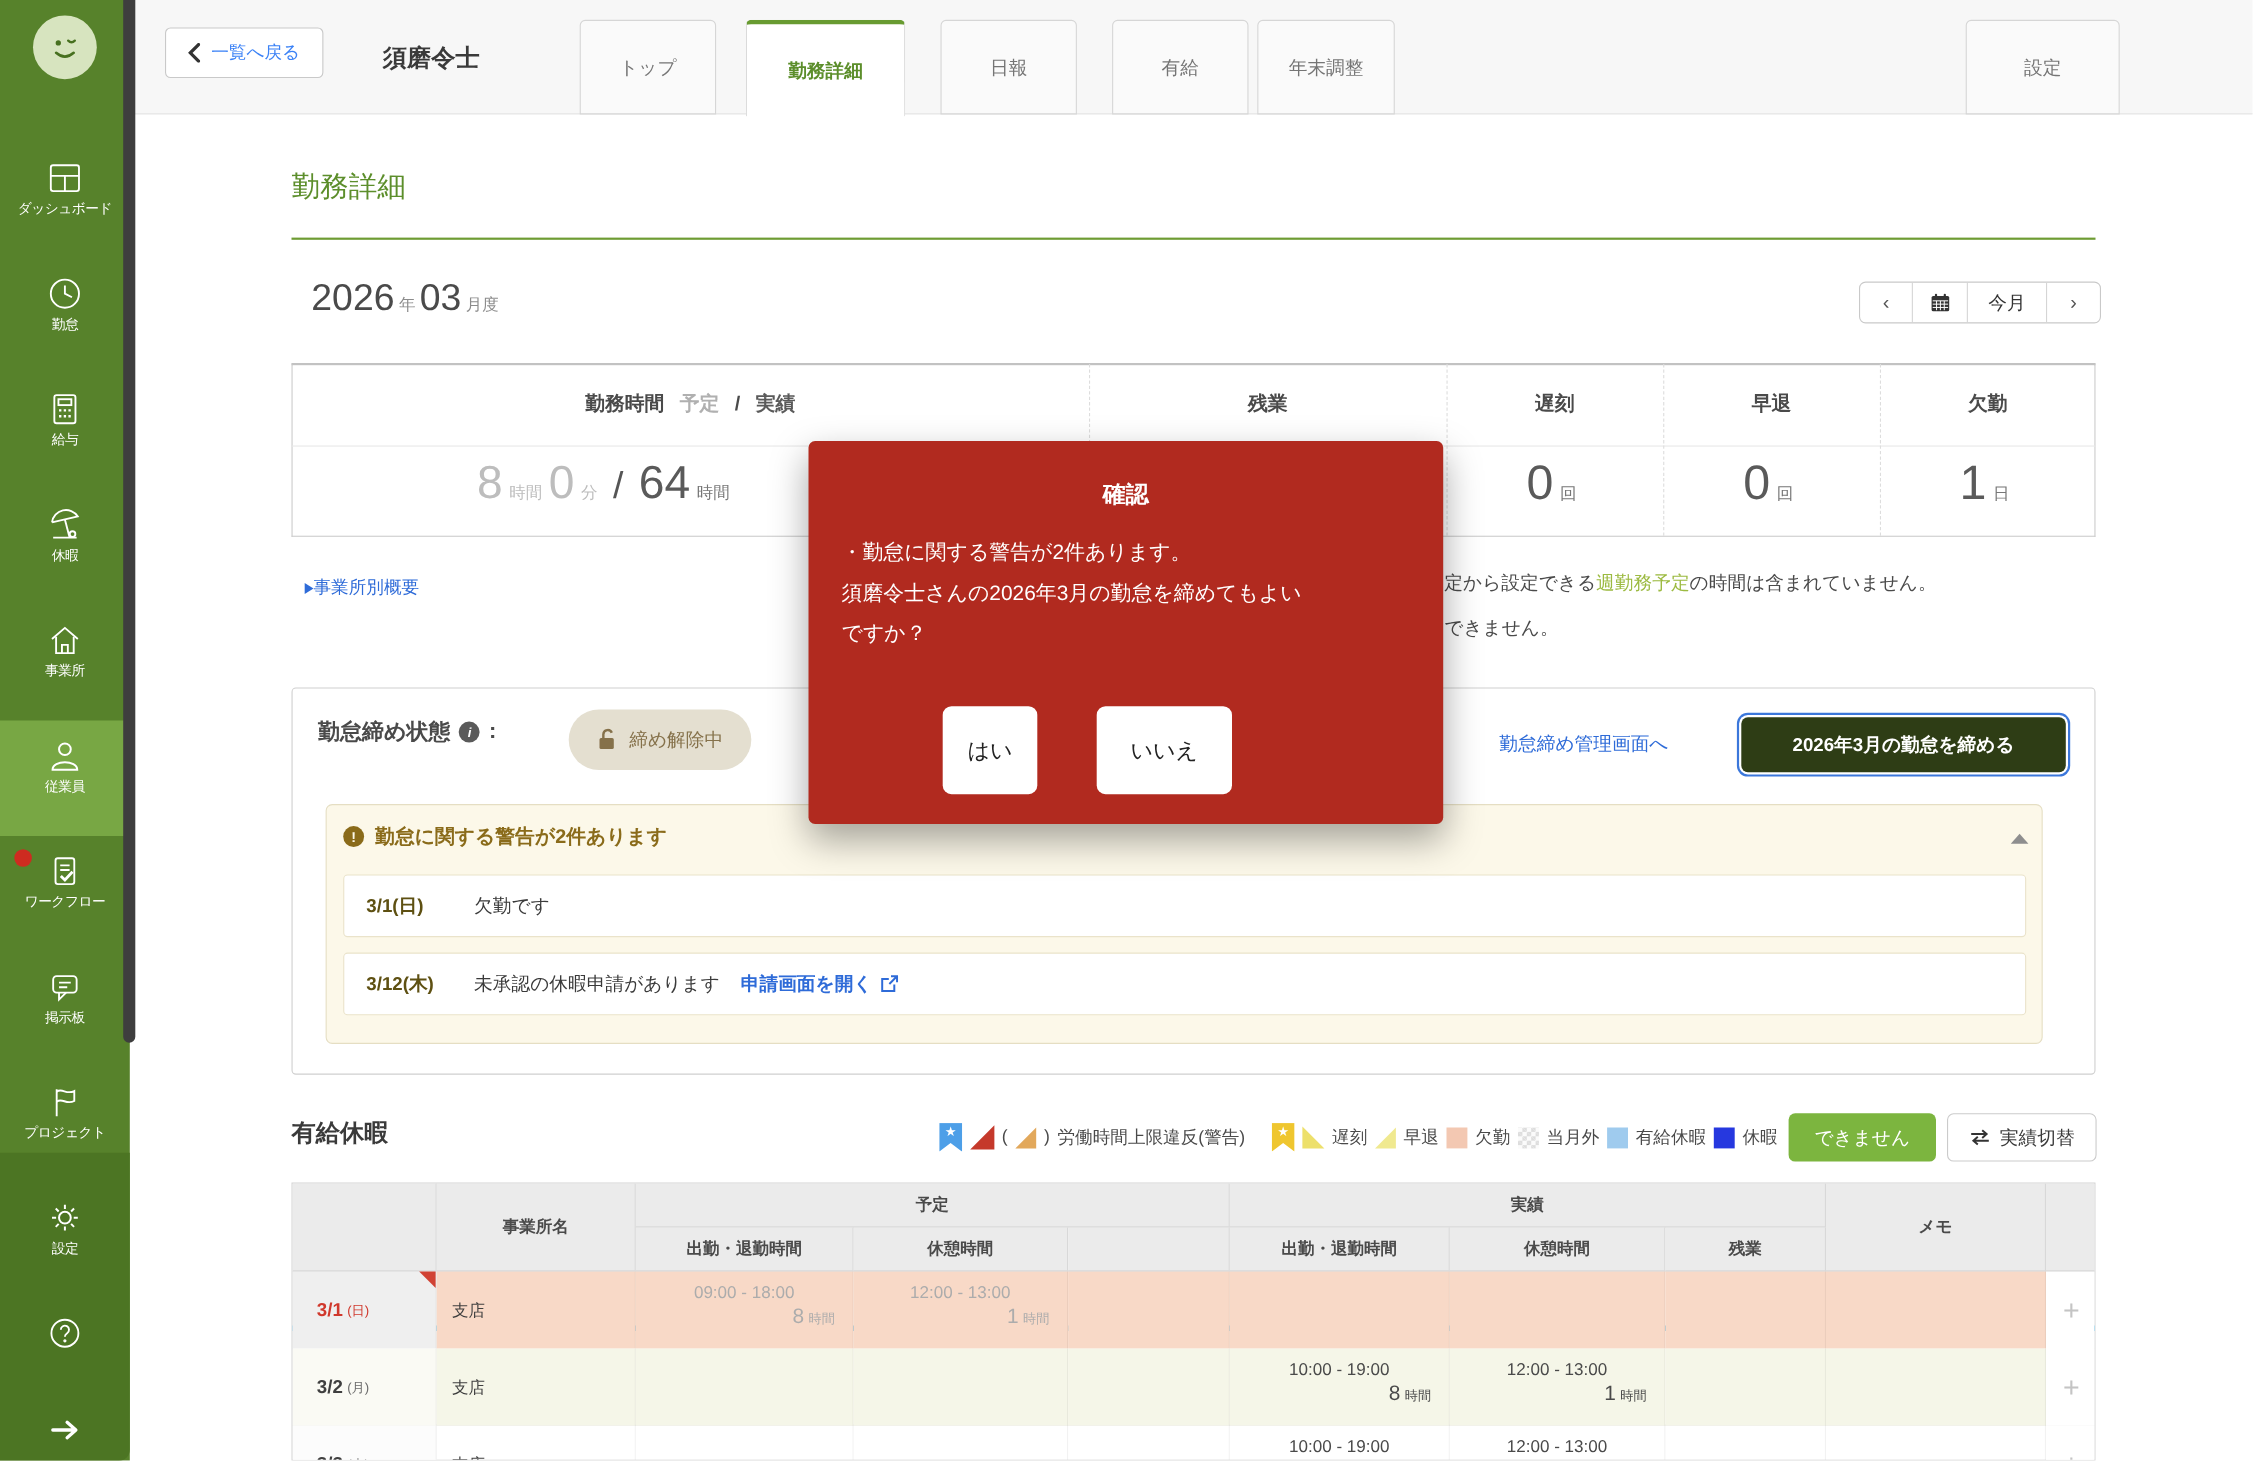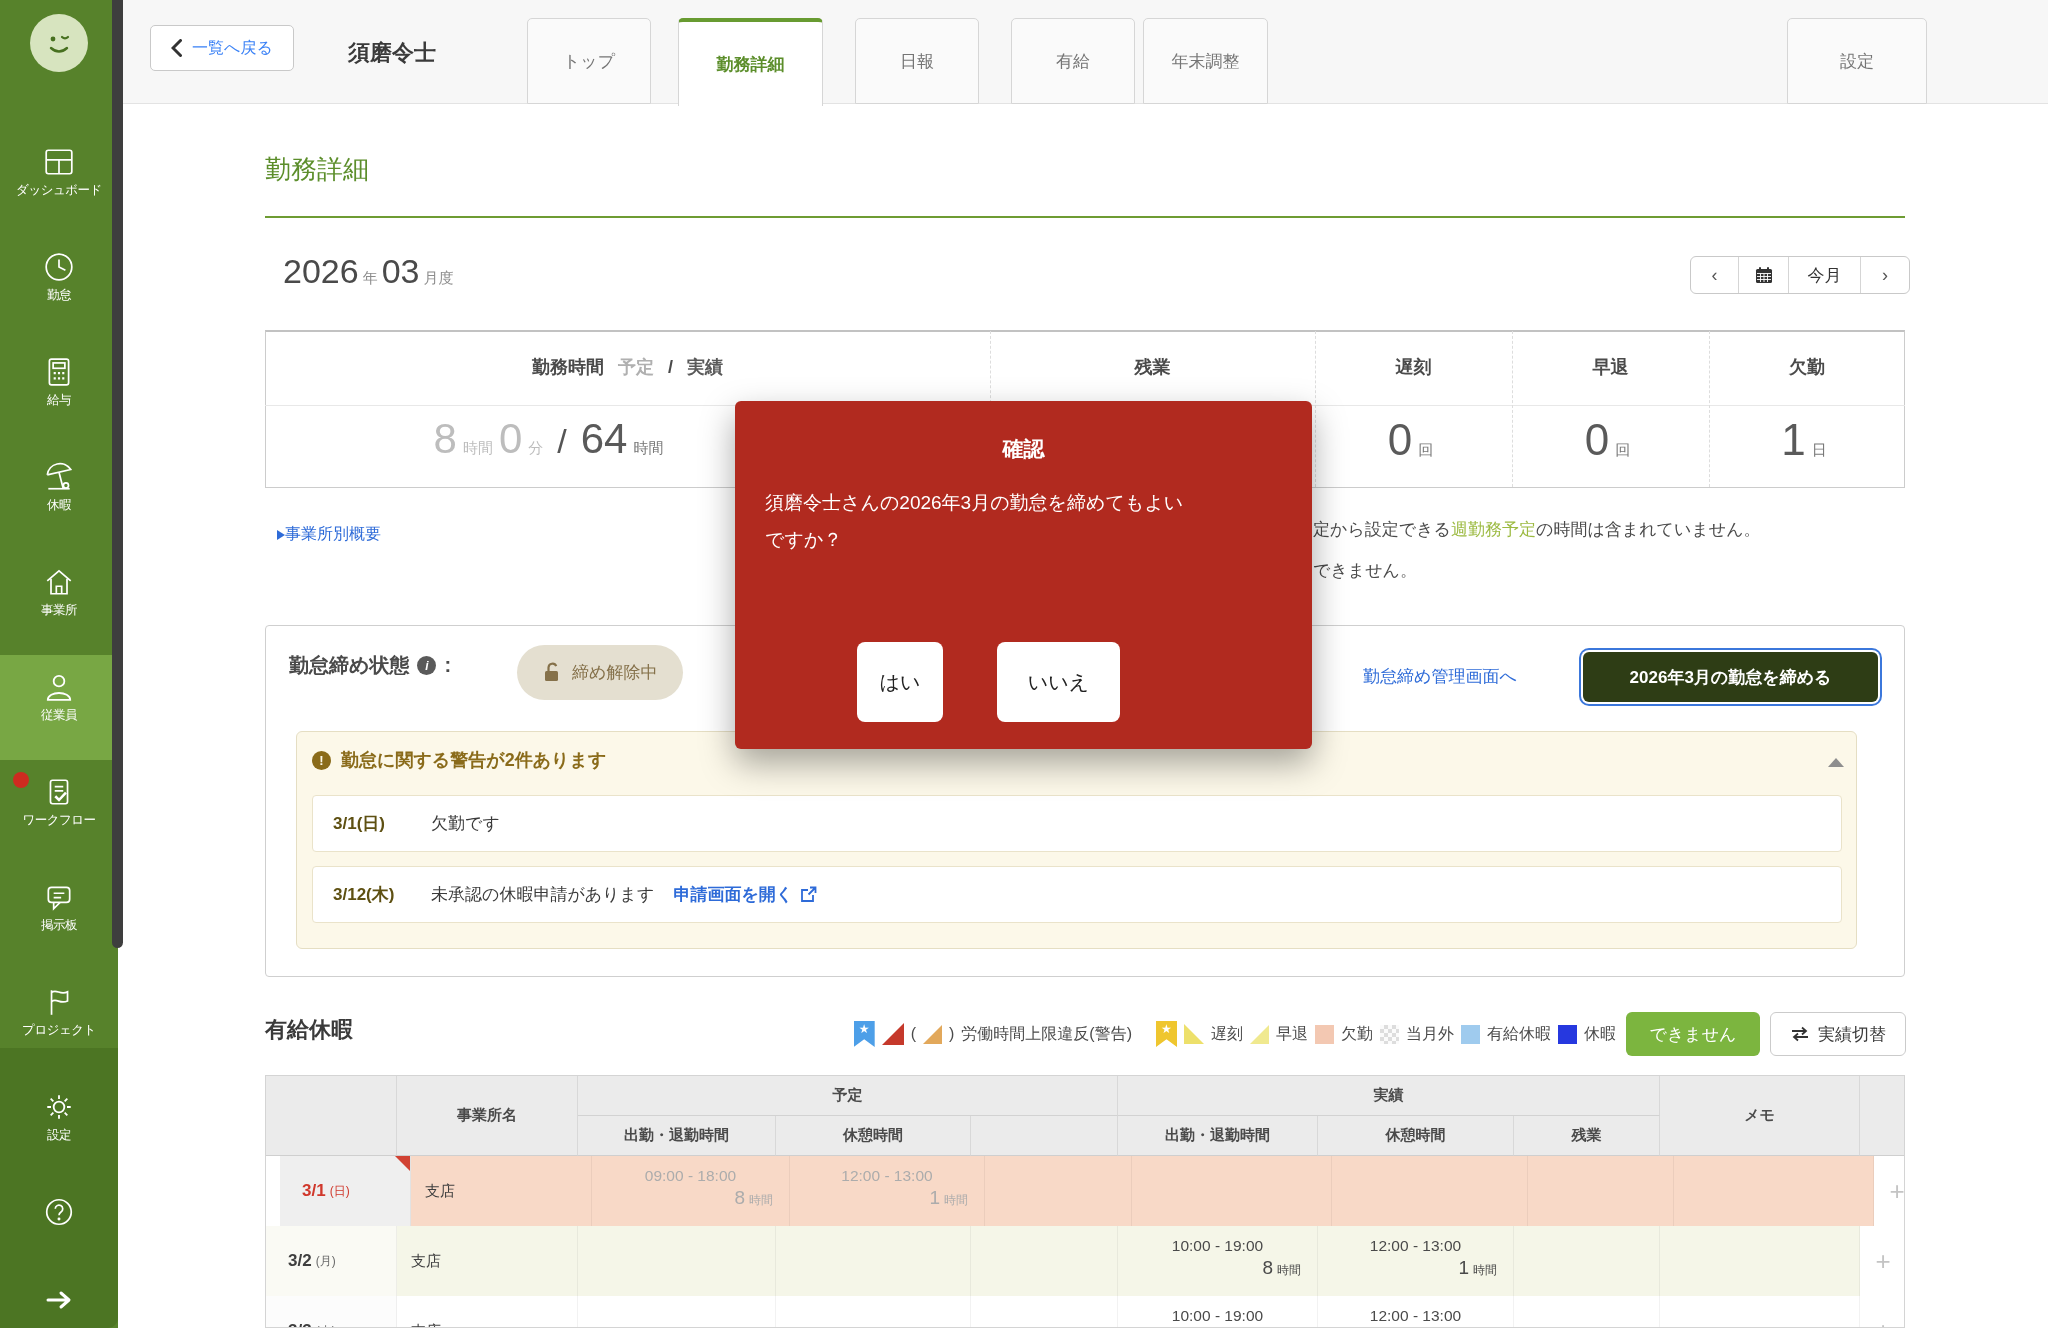--- a/index.html
+++ b/index.html
@@ -453,21 +453,21 @@
     <div class="th" style="left:852px; top:40px; width:200px; height:40px; border-bottom:1px solid #CFCFCF;">
         <span>出勤・退勤時間</span>
       </div>
     <div class="th" style="left:1052px; top:40px; width:196px; height:40px; border-bottom:1px solid #CFCFCF;">
         <span>休憩時間</span>
       </div>
     <div class="th" style="left:1248px; top:40px; width:146px; height:40px; border-bottom:1px solid #CFCFCF;">
         <span>残業</span>
       </div>
 
-    <div style="position:absolute; left:0; top:80px; width:1640px; height:54px; border-bottom:5px solid #0ea5e9;margin-left:14px;">
+    <div style="position:absolute; left:0; top:80px; width:1640px; height:54px; border-bottom:5px solid #0ea5e9;">
       <div class="cell" style="left:0; top:0; width:131px; height:70px; background:#EFEFEF; display:flex; align-items:center; padding-left:22px;">
         <span style="font-size:17px; font-weight:bold; color:#D0382C;">3/1</span>
         <span style="font-size:12px; color:#D0382C; margin-left:4px;">(日)</span>
         <span class="corner"></span>
       </div>
       <div class="cell" style="left:131px; top:0; width:181px; height:70px; background:#F8D9C7; display:flex; align-items:center; padding-left:14px; font-size:15px; color:#3F3F3F;">
           <span>支店</span>
         </div>
       <div class="cell" style="left:312px; top:0; width:198px; height:70px; background:#F8D9C7; color:#ACACAC;">
         <div class="t-time">09:00 - 18:00</div>
@@ -534,19 +534,20 @@
       <div class="cell" style="left:1394px; top:0; width:200px; height:70px;"></div>
       <div class="cell plus" style="left:1594px; top:0; width:46px; height:70px; border-right:none;">
           <span>+</span>
         </div>
     </div>
   </div>
 
   <div class="abs modal">
     <div class="modal-title">確認</div>
     <div class="modal-body">
+      <p>・勤怠に関する警告が2件あります。</p>
       <p>須磨令士さんの2026年3月の勤怠を締めてもよいですか？</p>
     </div>
     <button class="modal-btn" style="left:122px; width:86px;">はい</button>
     <button class="modal-btn" style="left:262px; width:123px;">いいえ</button>
   </div>
 
 </div>
 
 </body></html>

